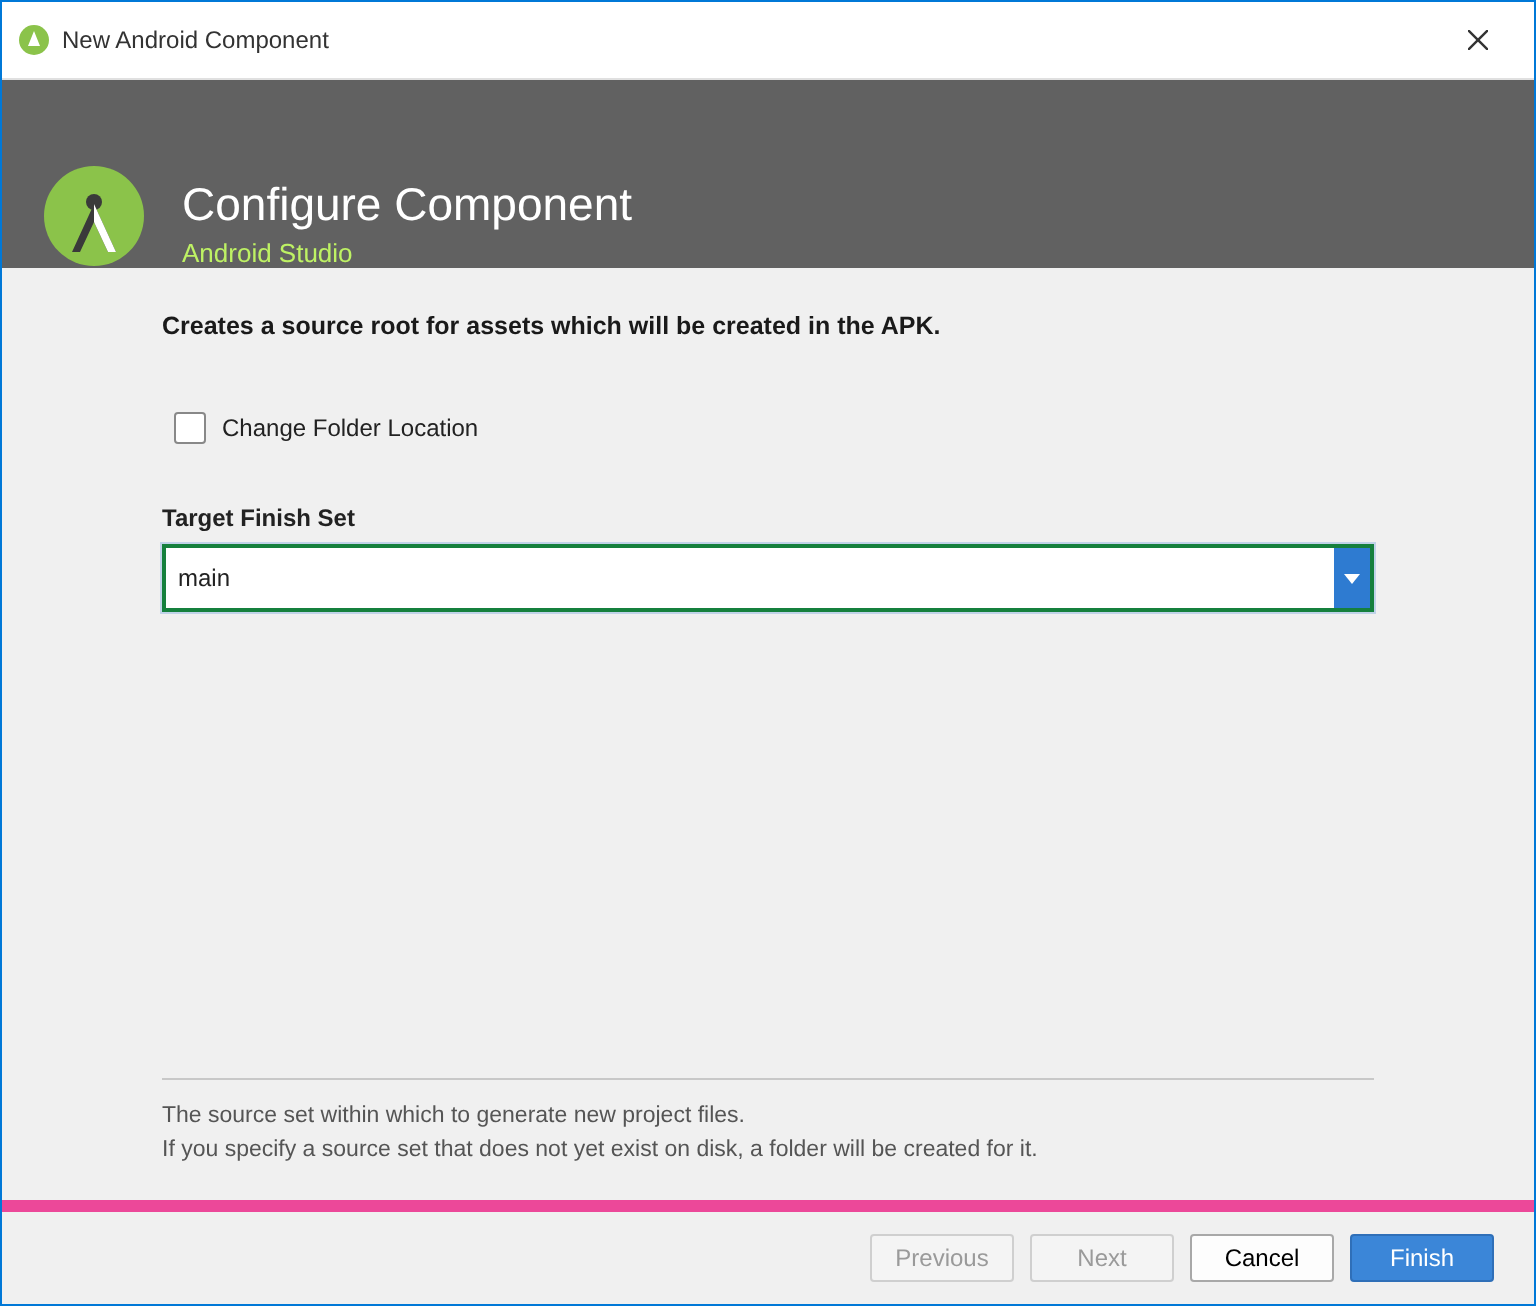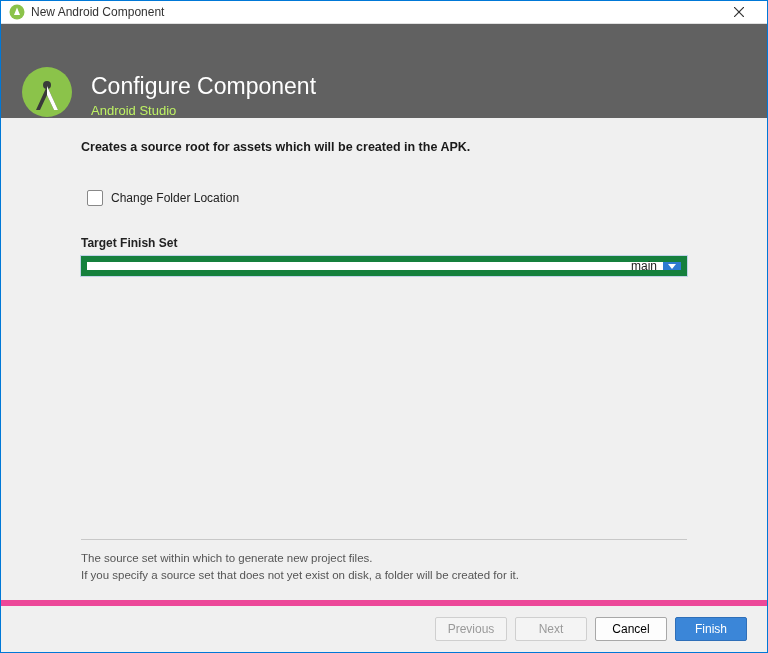--- a/index.html
+++ b/index.html
@@ -6,21 +6,21 @@
     body {
       font-family: "Segoe UI", Tahoma, sans-serif;
       font-size: 12px;
       background: #f0f0f0;
       width: 768px;
       height: 653px;
       overflow: hidden;
       border: 1px solid #0078d7;
     }
     .titlebar {
-      height: 23px;
+      height: 39px;
       background: #ffffff;
       display: flex;
       align-items: center;
       padding: 0 8px;
       border-bottom: 1px solid #e0e0e0;
     }
     .titlebar-icon {
       width: 16px;
       height: 16px;
       margin-right: 6px;
@@ -73,27 +73,26 @@
       background:#fff;
       border-radius:2px;
     }
     .checkbox-label { font-size:12px; color:#222; }
     .field-label {
       font-size:12px; font-weight:bold; color:#222;
       margin-bottom: 6px;
     }
     .combobox {
       position:relative;
-      border:6px solid #15803d;
+      border:2px solid #15803d;
       background:#fff;
-      height:20px;
+      height:34px;
       display:flex;
       align-items:center;
       box-shadow: 0 0 0 1px rgba(46,123,209,0.25);
-      text-align: right;
     }
     .combobox-value {
       flex:1; padding: 0 6px; font-size:12px; color:#222;
     }
     .combobox-arrow {
       width:18px; height:100%;
       background:#2e7bd1;
       display:flex; align-items:center; justify-content:center;
     }
     .help-area {

